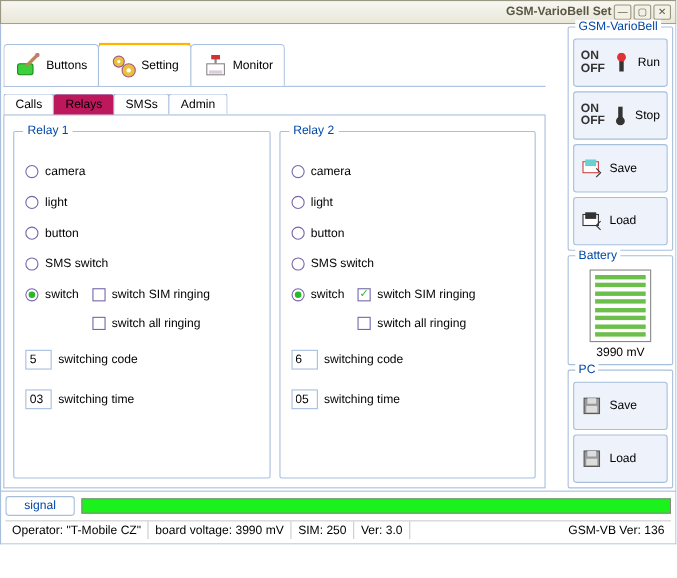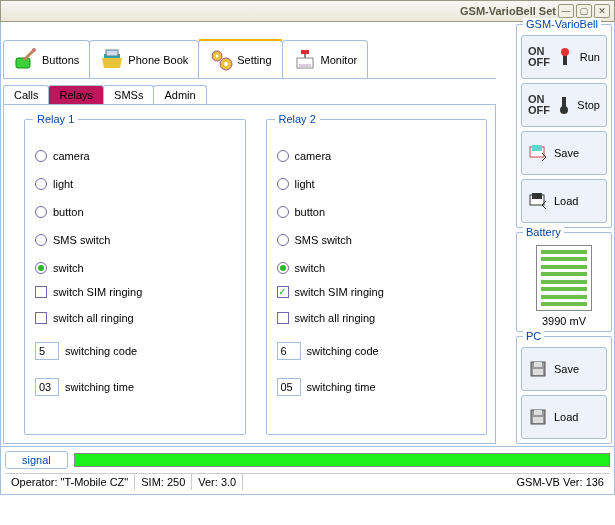--- a/index.html
+++ b/index.html
@@ -18,29 +18,29 @@
   .toptab.inactive { background:#fff; }
   .toptab.active { position: relative; z-index: 2; }
   .toptab.active::before{ content:""; position:absolute; top:-2px; left:0; right:0; height:2px; background:#ffb400;}
   .toptab .ticon { width: 24px; height: 24px; display:flex; align-items:center; justify-content:center;}
   
   .subtabs { display: flex; margin-top: 6px; }
   .subtab { padding: 3px 10px; border: 1px solid #a7bedd; border-bottom: none; background:#fff; margin-right: -1px; cursor: pointer; border-top-left-radius:3px; border-top-right-radius:3px;}
   .subtab.active { background:#be185d; position:relative; z-index:2; }
   .subpanel { border: 1px solid #a7bedd; padding: 14px 8px 8px 8px; background:#fff; flex:1; display:flex; gap: 8px;}
   
-  .group { border: 1px solid #a7bedd; border-radius: 2px; position: relative; padding: 14px 10px 10px 10px; flex:1;margin-left:12px;}
+  .group { border: 1px solid #a7bedd; border-radius: 2px; position: relative; padding: 14px 10px 10px 10px; flex:1;}
   .group > .legend { position:absolute; top:-7px; left:8px; background:#fff; padding: 0 4px; color:#0048a8; }
   .optrow { display:flex; align-items:center; margin: 16px 0; }
   .radio { width:12px; height:12px; border:1px solid #76a; border-radius:50%; margin-right:6px; display:inline-flex; align-items:center; justify-content:center; cursor:pointer;}
   .radio.sel::after{content:""; width:6px; height:6px; background:#2ab82a; border-radius:50%;}
   .check { width:12px; height:12px; border:1px solid #76a; margin-right:6px; display:inline-flex; align-items:center; justify-content:center; cursor:pointer;}
   .check.sel{ background:#fff;}
   .check.sel::after{ content:"✓"; color:#2ab82a; font-size:10px; line-height:1;}
-  .twocol { display:flex; align-items:flex-start; gap:12px;flex-direction:column;}
+  .twocol { display:flex; align-items:flex-start; gap:12px;}
   .stack { display:flex; flex-direction:column; gap:14px;}
   .tinyinput { width:24px; height:18px; border:1px solid #a7bedd; background:#fff; text-align:left; padding:1px 3px; margin-right:6px;}
   .inline { display:flex; align-items:center; margin-top:18px;}
   
   .rgroup { border:1px solid #a7bedd; border-radius:2px; position:relative; padding: 10px 4px 4px 4px;}
   .rgroup > .legend { position:absolute; top:-7px; left:6px; background:#fff; padding:0 3px; color:#0048a8;}
   .rbtn { border:1px solid #a7bedd; border-radius:3px; background:#eef3fb; height:44px; display:flex; align-items:center; gap:6px; padding: 0 6px; margin-bottom:4px; cursor:pointer;}
   .rbtn:last-child{ margin-bottom:0;}
   .rbtn .bicon{ width:20px; height:20px; display:flex; align-items:center; justify-content:center;}
   .onoff { display:flex; flex-direction:column; font-size:7px; font-weight:bold; line-height:1; color:#333;}
@@ -80,30 +80,20 @@
     <div class="toptabs">
       <div class="toptab inactive">
         <span class="ticon">
             <svg width="24" height="24">
               <rect x="2" y="10" width="14" height="10" rx="2" fill="#3cd13c" stroke="#1a8a1a"></rect>
               <path d="M10 12 L20 2" stroke="#b85" stroke-width="3"></path>
               <circle cx="20" cy="2" r="2" fill="#c77"></circle>
             </svg>
           </span>
         <span>Buttons</span>
-      </div>
-      <div class="toptab inactive">
-        <span class="ticon">
-            <svg width="24" height="24">
-              <path d="M4 6h16v4H4z" fill="#2aa"></path>
-              <path d="M2 10h20l-2 10H4z" fill="#e7c23a"></path>
-              <rect x="6" y="2" width="12" height="6" fill="#cde" stroke="#678"></rect>
-            </svg>
-          </span>
-        <span>Phone Book</span>
       </div>
       <div class="toptab active">
         <span class="ticon">
             <svg width="24" height="24">
               <circle cx="8" cy="8" r="5" fill="#e7c23a" stroke="#a58"></circle>
               <circle cx="8" cy="8" r="1.5" fill="#fff"></circle>
               <circle cx="17" cy="16" r="6" fill="#e7c23a" stroke="#a58"></circle>
               <circle cx="17" cy="16" r="2" fill="#fff"></circle>
             </svg>
           </span>
@@ -313,17 +303,18 @@
   </div>
 </div>
 
 <div class="bottom">
   <div class="signalrow">
     <span class="siglabel">signal</span>
     <div class="sigbar"></div>
   </div>
   <div class="statusbar">
     <div>Operator: "T-Mobile CZ"</div>
+    <div>board voltage: 3990 mV</div>
     <div>SIM: 250</div>
     <div>Ver: 3.0</div>
     <div>GSM-VB Ver: 136</div>
   </div>
 </div>
 
 </body></html>

